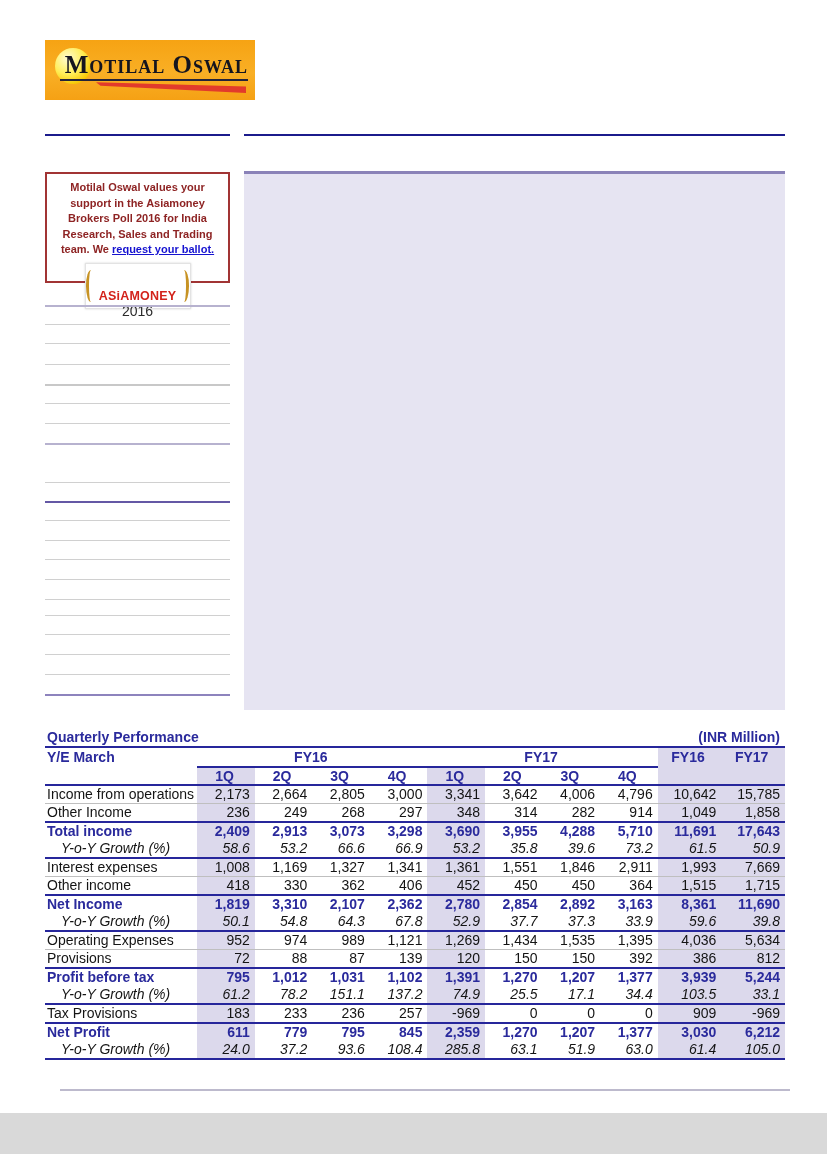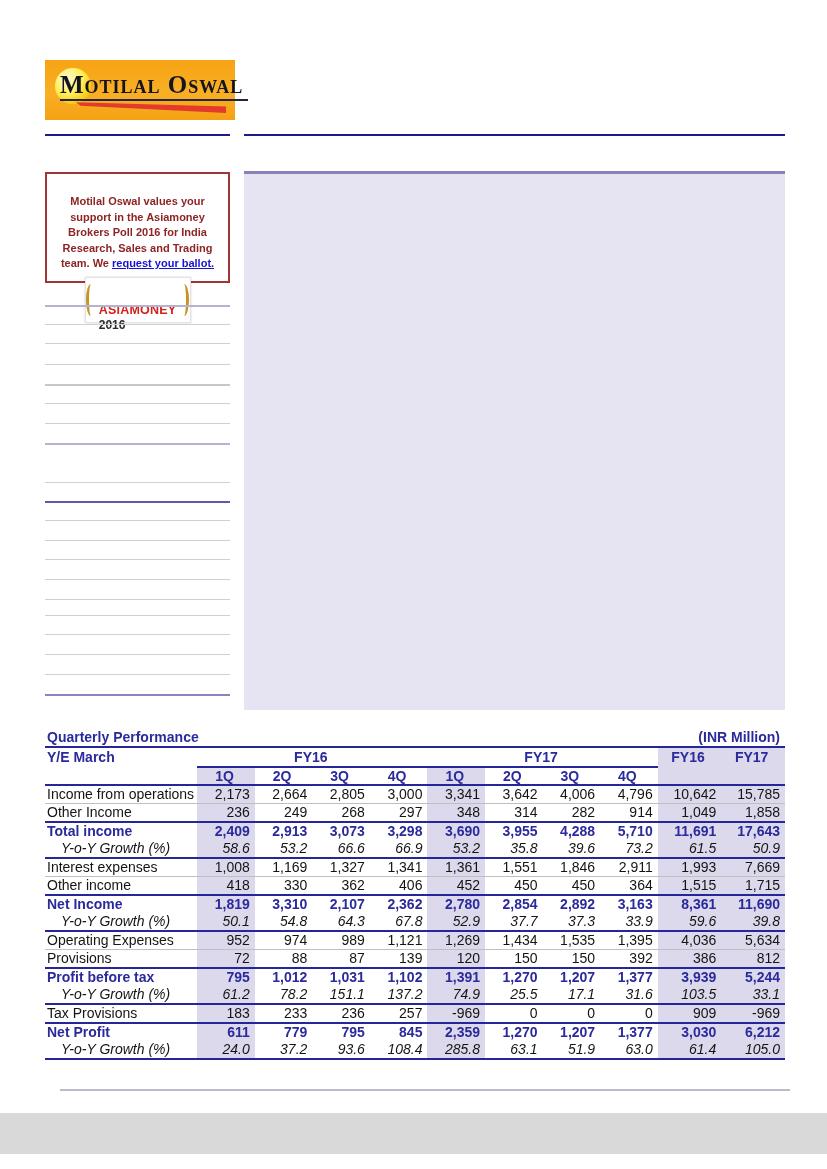--- a/index.html
+++ b/index.html
@@ -2,48 +2,48 @@
 <html><head>
 <meta charset="utf-8">
 <style>
   html,body{margin:0;padding:0;background:#ffffff;}
   .page{
     position:relative;width:827px;height:1169px;background:#ffffff;
     font-family:"Liberation Sans",sans-serif;overflow:hidden;margin:0 auto;
   }
 
   
-  .logo{position:absolute;left:45px;top:60px;width:190px;height:60px;
-    background:linear-gradient(180deg,#F6A313 0%,#F9AF25 55%,#F5A114 100%);}
+  .logo{position:absolute;left:45px;top:40px;width:210px;height:60px;
+    background:linear-gradient(180deg,#F6A313 0%,#F9AF25 55%,#F5A114 100%);text-align:right;}
   .logo-ball{position:absolute;left:10px;top:8px;width:36px;height:36px;border-radius:50%;
     background:radial-gradient(circle at 35% 30%,#FFFBD1 0%,#FFEE58 45%,#F6C500 78%,#EFA90A 100%);}
   .logo-text{position:absolute;left:15px;top:11px;width:188px;
     font-family:"Liberation Serif",serif;font-variant:small-caps;font-weight:600;
     font-size:25px;letter-spacing:1px;color:#15151f;border-bottom:2px solid #23233a;
     line-height:28px;white-space:nowrap;}
   .logo-swoosh{position:absolute;right:9px;bottom:7px;width:150px;height:13px;background:#E23B2B;
     clip-path:polygon(0 18%,100% 50%,100% 100%,3% 44%);}
 
   
   .rule{position:absolute;height:2px;background:#1B1B8C;}
   .rule-left{left:45px;top:134px;width:185px;}
   .rule-right{left:244px;top:134px;width:541px;}
 
   
   .notice{position:absolute;left:45px;top:172px;width:185px;height:111px;background:#fff;
-    border:2px solid #A13434;box-sizing:border-box;text-align:center;padding:20px 5px 0 5px;}
+    border:2px solid #A13434;box-sizing:border-box;text-align:center;padding:6px 5px 0 5px;}
   .notice-text{font-size:11px;font-weight:bold;color:#8E2424;line-height:15.5px;}
   .ballot-link{color:#1512D0;text-decoration:underline;font-weight:bold;font-size:11px;cursor:pointer;}
   .badge{margin:5px auto 0;width:104px;height:44px;background:#fff;border:1px solid #e3e3e3;
     box-shadow:0 0 2px rgba(0,0,0,.18);display:flex;align-items:center;justify-content:center;gap:3px;}
   .laurel-l{width:12px;height:32px;border-left:3px solid #C79324;border-radius:50%;}
   .laurel-r{width:12px;height:32px;border-right:3px solid #C79324;border-radius:50%;}
-  .badge-center{text-align:left;margin-top:36px;}
+  .badge-center{text-align:center;margin-top:36px;}
   .badge-title{color:#D3231B;font-weight:bold;font-size:12.5px;letter-spacing:.2px;line-height:13px;}
-  .badge-year{color:#2b2b2b;font-weight:bold;font-size:12px;line-height:12px;margin-top:2px;}
+  .badge-year{color:#2b2b2b;font-weight:normal;font-size:14px;line-height:12px;margin-top:2px;}
 
   
   .side-line{position:absolute;left:45px;width:185px;}
 
   
   .panel{position:absolute;left:244px;top:171px;width:541px;height:539px;background:#E6E4F2;
     border-top:3px solid #8A82B8;box-sizing:border-box;}
 
   
   .qtable{position:absolute;left:45px;top:728px;width:740px;border-collapse:collapse;
@@ -308,21 +308,21 @@
         </tr>
         <tr class="growth b-navy">
           <td class="row-label">Y-o-Y Growth (%)</td>
           <td class="num shade">61.2</td>
           <td class="num">78.2</td>
           <td class="num">151.1</td>
           <td class="num">137.2</td>
           <td class="num shade">74.9</td>
           <td class="num">25.5</td>
           <td class="num">17.1</td>
-          <td class="num">31.6</td>
+          <td class="num">34.4</td>
           <td class="num shade">103.5</td>
           <td class="num shade">33.1</td>
         </tr>
         <tr class="item b-navy">
           <td class="row-label">Tax Provisions</td>
           <td class="num shade">183</td>
           <td class="num">233</td>
           <td class="num">236</td>
           <td class="num">257</td>
           <td class="num shade">-969</td>

